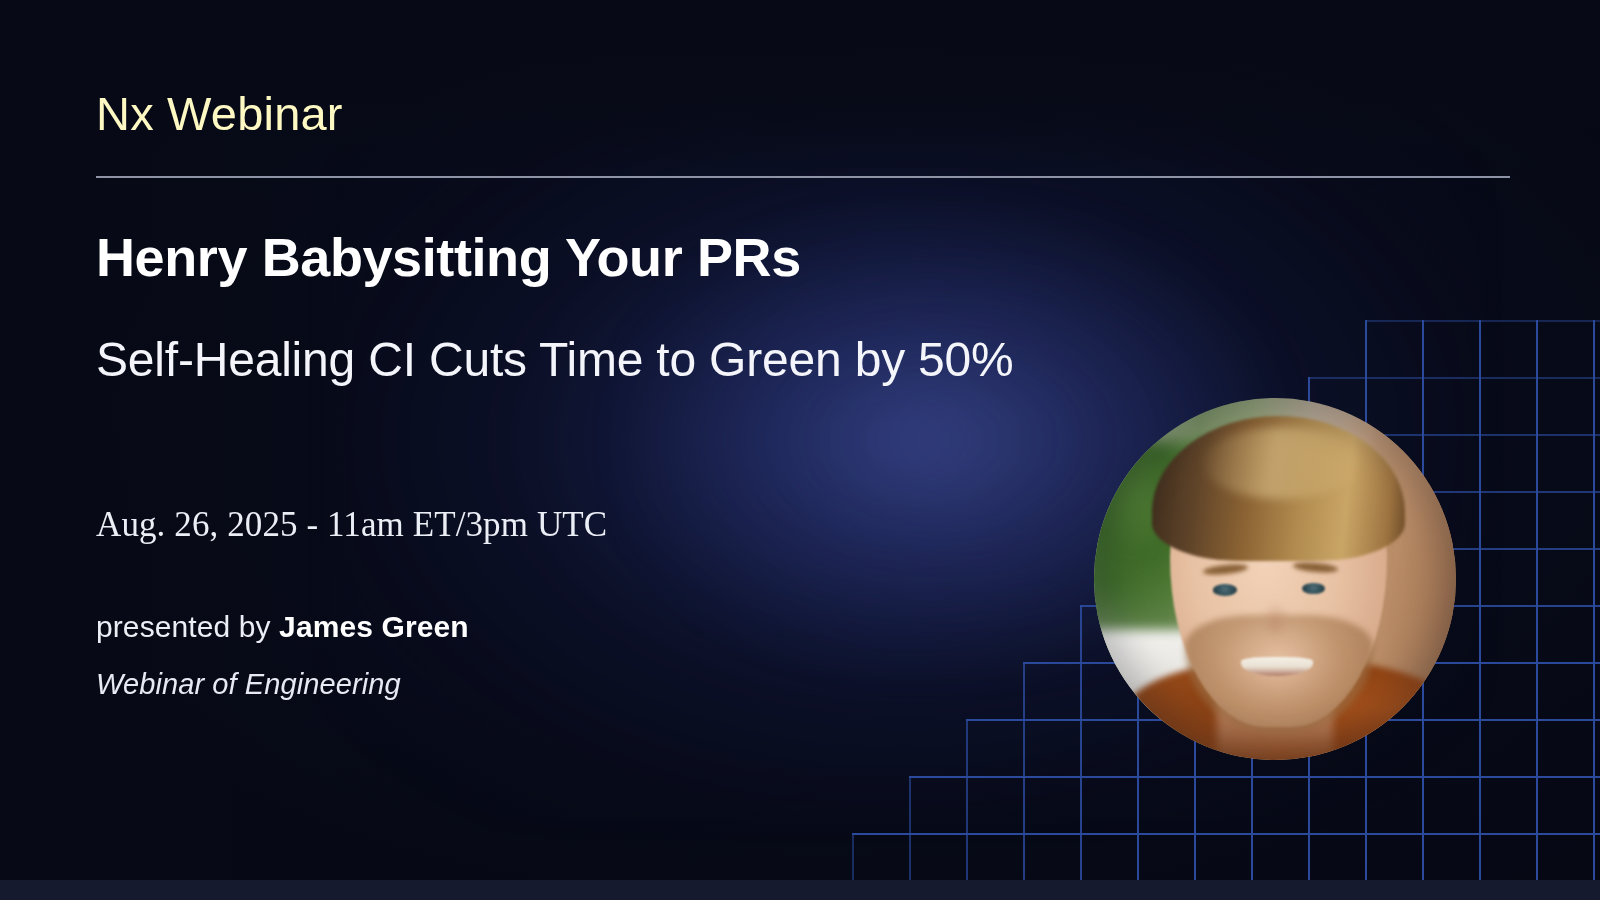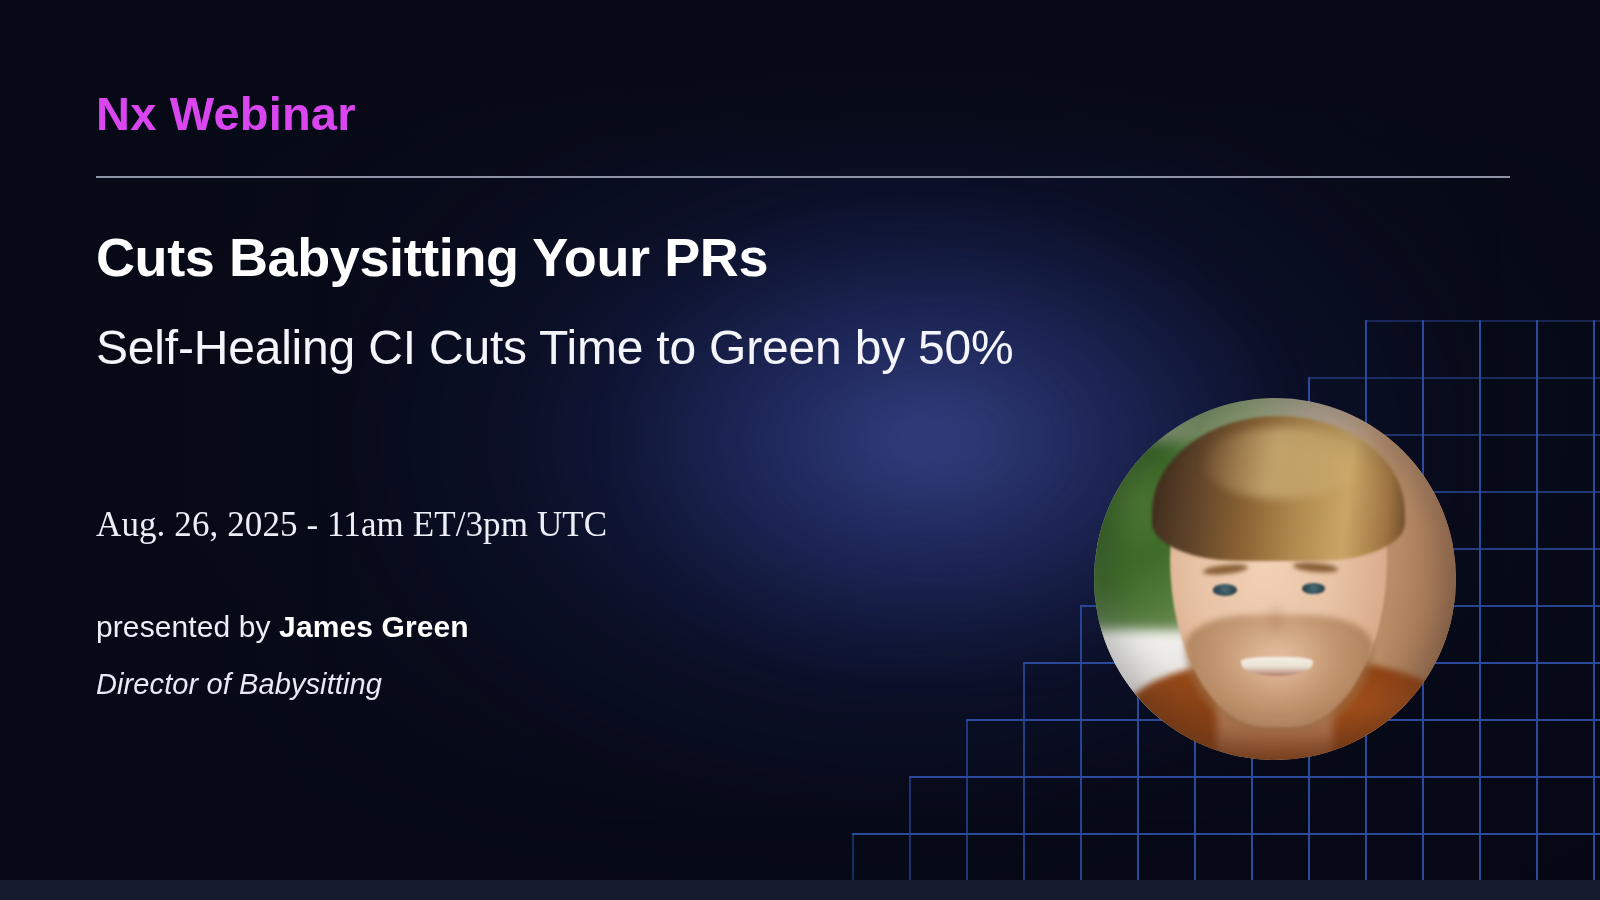--- a/index.html
+++ b/index.html
@@ -265,22 +265,22 @@
     position: absolute;
     left: 96px;
     top: 0;
     width: 1080px;
   }
   .eyebrow {
     position: absolute;
     left: 0;
     top: 88px;
     font-size: 47px;
-    font-weight: 700;
-    color: #d946ef;
+    font-weight: 400;
+    color: #fef9c3;
     letter-spacing: 0.2px;
     line-height: 1.1;
   }
   .rule {
     position: absolute;
     left: 96px;
     top: 176px;
     width: 1414px;
     height: 2px;
     background: #8e93a6;
@@ -292,21 +292,21 @@
     font-size: 54px;
     font-weight: 700;
     color: #ffffff;
     letter-spacing: -0.4px;
     line-height: 1.08;
     white-space: nowrap;
   }
   .subtitle {
     position: absolute;
     left: 0;
-    top: 312px;
+    top: 324px;
     width: 1000px;
     font-size: 48px;
     font-weight: 300;
     color: #f4f5fa;
     line-height: 1.48;
     letter-spacing: -0.2px;
   }
   .datetime {
     position: absolute;
     left: 0;
@@ -407,29 +407,29 @@
     <div class="av-eye l"></div>
     <div class="av-eye r"></div>
     <div class="av-nose"></div>
     <div class="av-mouth"></div>
     <div class="av-soft"></div>
   </div>
 
   <div class="content">
     <div class="eyebrow">Nx Webinar</div>
 
-    <div class="title">Cuts Babysitting Your PRs</div>
+    <div class="title">Henry Babysitting Your PRs</div>
 
     <div class="subtitle">Self-Healing CI Cuts Time to Green by 50%</div>
 
     <div class="datetime">Aug. 26, 2025 - 11am ET/3pm UTC</div>
 
     <div class="presented">
       <span>presented by</span><span>&nbsp;</span><span class="name">James Green</span>
     </div>
 
-    <div class="role">Director of Babysitting</div>
+    <div class="role">Webinar of Engineering</div>
   </div>
 
   <div class="rule"></div>
 
   <div class="bottom-strip"></div>
 </div>
 
 </body></html>

